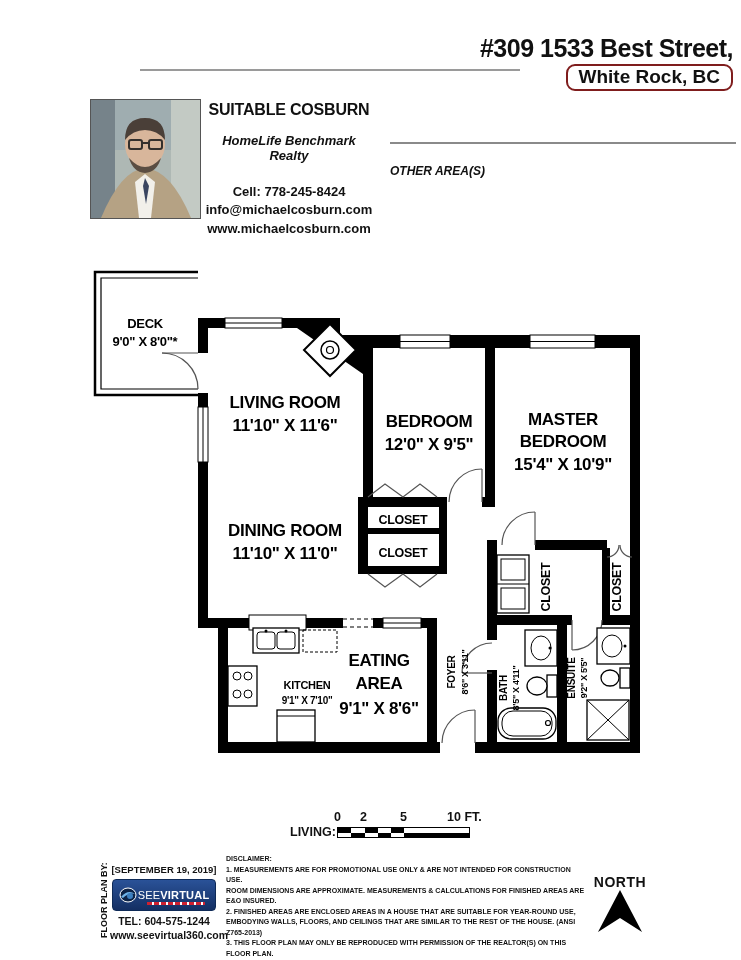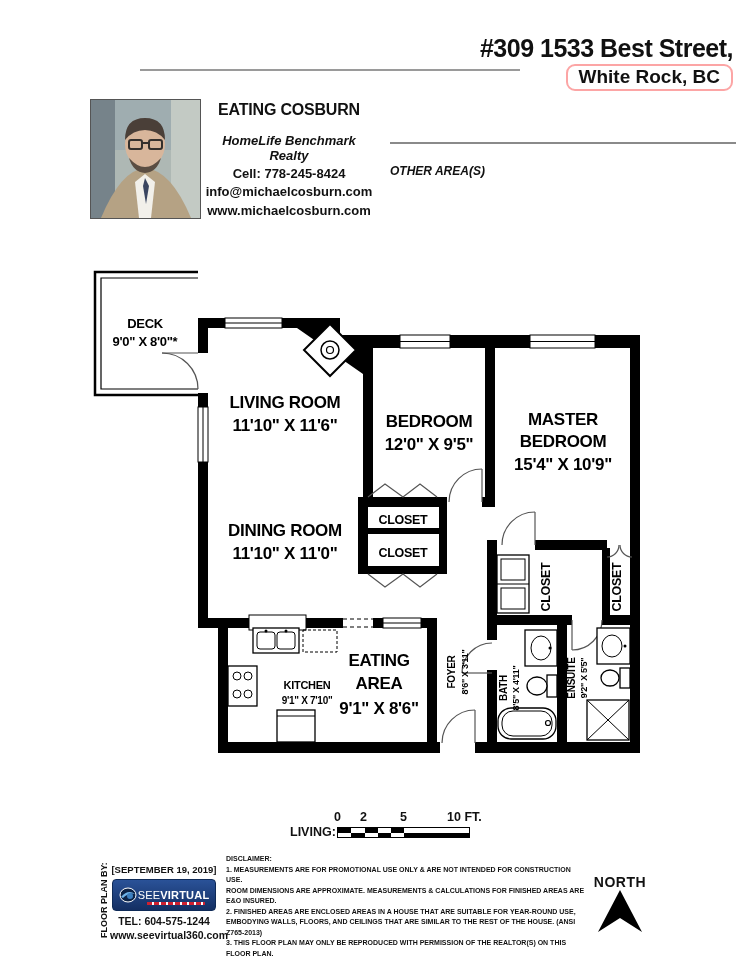--- a/index.html
+++ b/index.html
@@ -2,28 +2,28 @@
 <html><head>
 <meta charset="utf-8">
 <style>
   html,body{margin:0;padding:0;}
   body{width:741px;height:960px;background:#fff;position:relative;overflow:hidden;
        font-family:"Liberation Sans",sans-serif;color:#111;}
   .abs{position:absolute;}
   
   .hdr{right:8px;top:34px;text-align:right;}
   .hdr-title{font-size:25px;font-weight:bold;letter-spacing:-0.5px;text-align:right;}
-  .hdr-city{display:inline-block;margin-top:1px;border:2px solid #fca5a5;border-radius:9px;
+  .hdr-city{display:inline-block;margin-top:1px;border:2px solid #7f1d1d;border-radius:9px;
             padding:0 11px 1px 11px;font-size:19px;font-weight:bold;background:#fff;position:relative;z-index:2;}
   .hdr-line{left:140px;top:69px;width:380px;border-top:2px solid #9a9a9a;height:0;z-index:1;}
   
   .photo{left:90px;top:99px;width:111px;height:120px;border:1px solid #555;box-sizing:border-box;}
   .agent{left:203px;top:101px;width:172px;text-align:center;}
   .agent-name{font-size:16px;font-weight:bold;margin-bottom:14px;letter-spacing:-0.2px;}
-  .agent-co{font-size:13px;font-weight:bold;font-style:italic;margin-bottom:2px;}
+  .agent-co{font-size:13px;font-weight:bold;font-style:italic;margin-bottom:20px;}
   .agent-ln{font-size:13px;font-weight:bold;line-height:1.42;}
   
   .area{left:390px;top:136px;width:346px;}
   .area-total{font-size:17px;font-weight:bold;letter-spacing:-0.2px;}
   .area-rule{border:none;border-top:2px solid #8a8a8a;margin:6px 0 0 0;}
   .area-other{font-size:12px;font-weight:bold;font-style:italic;margin-top:20px;}
   .area-row{width:256px;display:flex;justify-content:space-between;font-size:12.5px;font-weight:bold;margin-top:9px;}
   
   .plan{left:85px;top:262px;}
   .wall{fill:#000;}
@@ -79,21 +79,21 @@
     <ellipse cx="54" cy="44" rx="20" ry="24" fill="#d8b69b"></ellipse>
     <path d="M34,40 Q34,18 54,18 Q74,18 74,40 Q66,30 54,30 Q42,30 34,40 Z" fill="#4a3f38"></path>
     <path d="M38,58 Q54,76 70,58 Q66,72 54,73 Q42,72 38,58 Z" fill="#5a4d42"></path>
     <rect x="38" y="40" width="13" height="9" rx="2" fill="none" stroke="#332f2c" stroke-width="2"></rect>
     <rect x="58" y="40" width="13" height="9" rx="2" fill="none" stroke="#332f2c" stroke-width="2"></rect>
     <line x1="51" y1="43" x2="58" y2="43" stroke="#332f2c" stroke-width="2"></line>
   </svg>
 </div>
 
 <div class="abs agent">
-  <div class="agent-name">EATING COSBURN</div>
+  <div class="agent-name">SUITABLE COSBURN</div>
   <div class="agent-co">HomeLife Benchmark Realty</div>
   <div class="agent-ln">Cell: 778-245-8424</div>
   <div class="agent-ln">info@michaelcosburn.com</div>
   <div class="agent-ln">www.michaelcosburn.com</div>
 </div>
 
 <div class="abs area">
   <hr class="area-rule">
   <div class="area-other">OTHER AREA(S)</div>
 </div>

